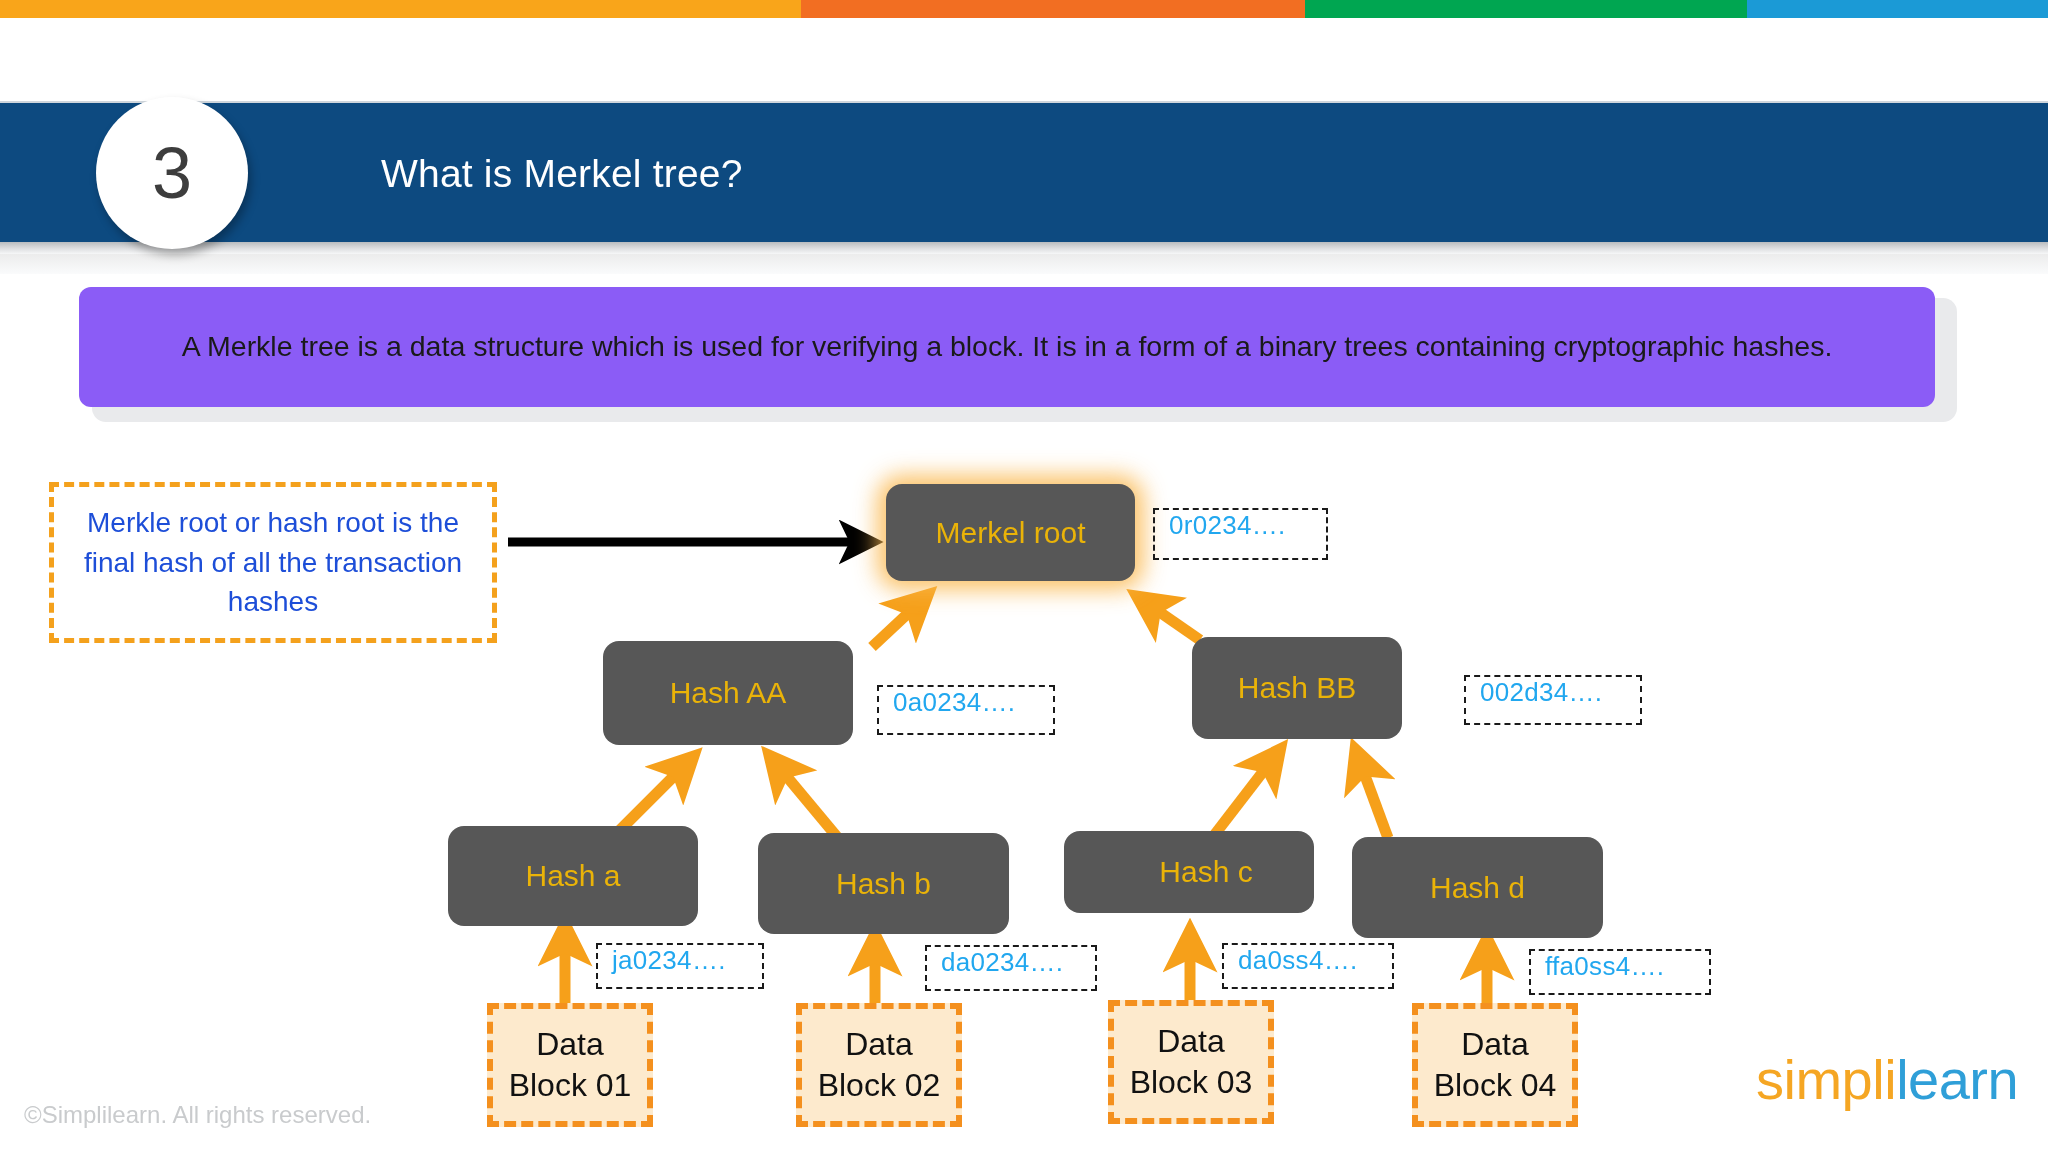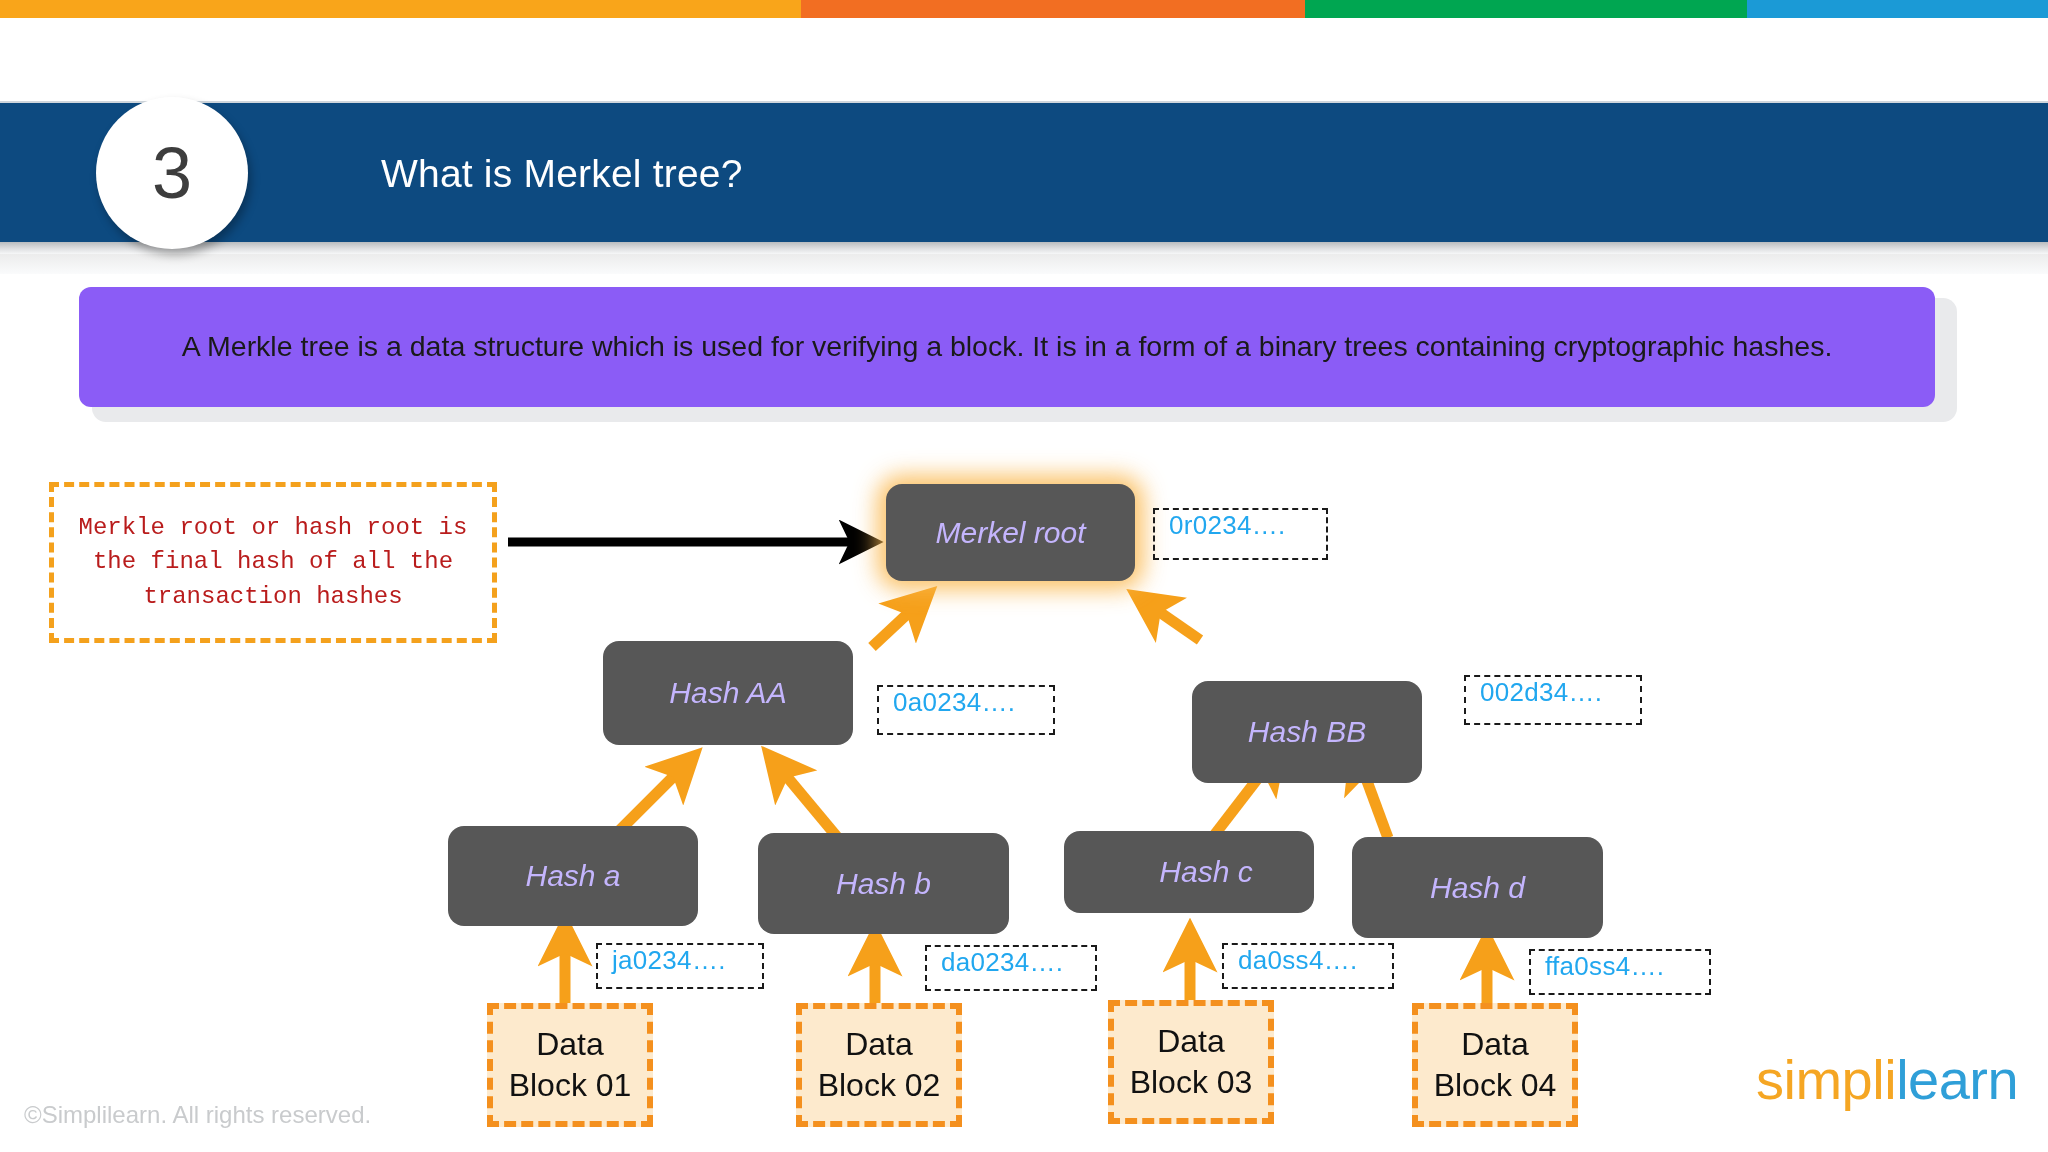--- a/index.html
+++ b/index.html
@@ -62,21 +62,21 @@
 
   
   .diagram { position:absolute; left:0; top:0; width:2048px; height:1152px; }
 
   
   .node {
     position:absolute;
     background:#575757;
     border-radius:16px;
     display:flex; align-items:center; justify-content:center;
-    color:#c4b5fd; font-size:30px;font-style:italic;
+    color:#eab308; font-size:30px;
   }
   .node.root {
     box-shadow: 0 0 22px 9px rgba(250,185,80,0.85);
     background:#575757;
   }
 
   
   .hash-label {
     position:absolute;
     border:2px dashed #1a1a1a;
@@ -88,21 +88,21 @@
   }
 
   
   .info-box {
     position:absolute; left:49px; top:482px; width:448px; height:161px;
     border:5px dashed #f4a11d;
     background:transparent;
     display:flex; align-items:center; justify-content:center;
     text-align:center; padding:6px 14px;
   }
-  .info-text { font-size:24px; color:#b91c1c; line-height:1.42;font-family:Liberation Mono, monospace; }
+  .info-text { font-size:28px; color:#1d4ed8; line-height:1.42; }
 
   
   .data-block {
     position:absolute; width:166px; height:124px;
     border:6px dashed #f4901e;
     background:#fdeacd;
     display:flex; flex-direction:column; align-items:center; justify-content:center;
     font-size:32px; color:#111111; line-height:1.28;
   }
 
@@ -187,21 +187,21 @@
       <span>0r0234….</span>
     </div>
 
     <div class="node" style="left:603px; top:641px; width:250px; height:104px;">
       <span>Hash AA</span>
     </div>
     <div class="hash-label" style="left:877px; top:685px; width:178px; height:50px;">
       <span>0a0234….</span>
     </div>
 
-    <div class="node" style="left:1192px; top:637px; width:230px; height:102px;margin-top:44px;">
+    <div class="node" style="left:1192px; top:637px; width:210px; height:102px;">
       <span>Hash BB</span>
     </div>
     <div class="hash-label" style="left:1464px; top:675px; width:178px; height:50px;">
       <span>002d34….</span>
     </div>
 
     <div class="node" style="left:448px; top:826px; width:250px; height:100px;">
       <span>Hash a</span>
     </div>
     <div class="hash-label" style="left:596px; top:943px; width:168px; height:46px;">

